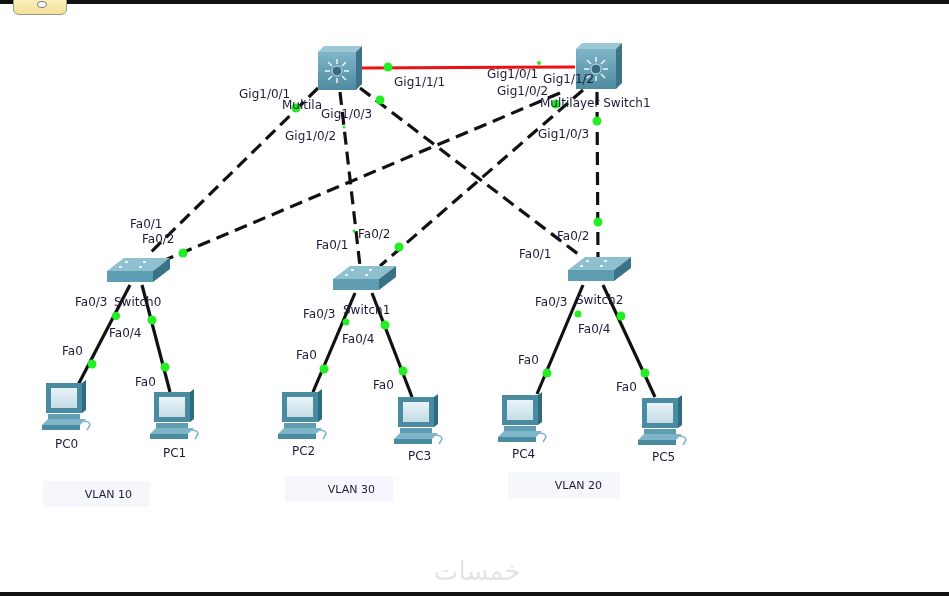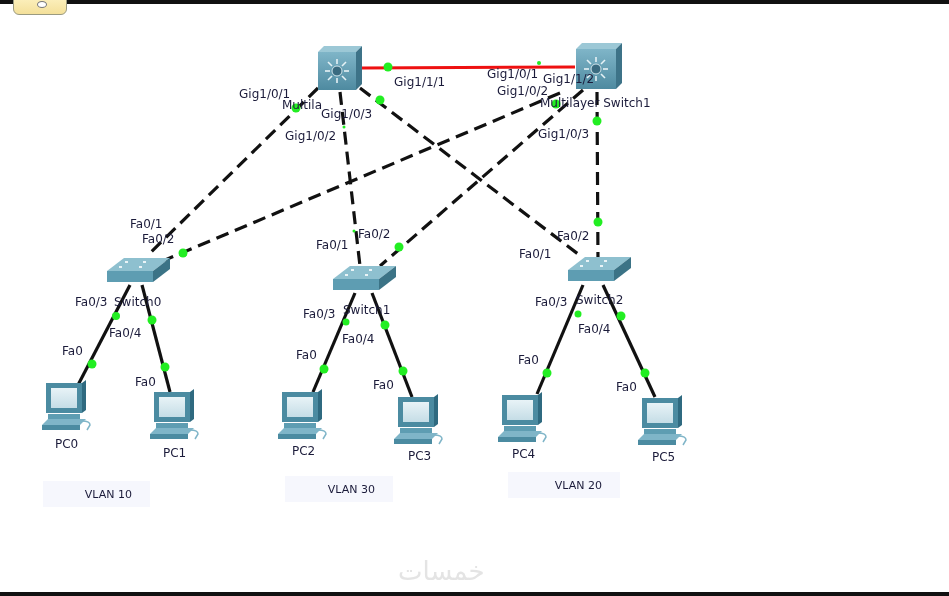--- a/index.html
+++ b/index.html
@@ -11,21 +11,21 @@
               background: linear-gradient(#fdf3c4, #f4e09a); border: 1px solid #9a9a80;
               border-radius: 0 0 6px 6px; box-sizing: border-box; }
   .note-tab .hole { position: absolute; left: 23px; top: 6px; width: 8px; height: 5px;
                     border: 1px solid #777; border-radius: 50%; background: #fff; }
   svg#topo { position: absolute; left: 0; top: 0; }
   .port-label { font-size: 12px; fill: #1b1b3a; font-family: "DejaVu Sans", sans-serif; }
   .dev-label { font-size: 12px; fill: #1b1b3a; font-family: "DejaVu Sans", sans-serif; }
   .vlan-box { position: absolute; background: #f6f7fd; font-size: 11px; color: #1b1b3a;
               font-family: "DejaVu Sans", sans-serif; display: flex; align-items: center;
               justify-content: flex-end; box-sizing: border-box; padding-right: 18px; }
-  .watermark { position: absolute; left: 398px; top: 556px; font-size: 26px; color: #e4e4e4;
+  .watermark { position: absolute; left: 434px; top: 556px; font-size: 26px; color: #e4e4e4;
                font-family: "DejaVu Sans", sans-serif; letter-spacing: 1px; }
 </style>
 </head>
 <body>
 
 <div class="topbar"></div>
 <div class="note-tab">
     <div class="hole"></div>
   </div>
 

